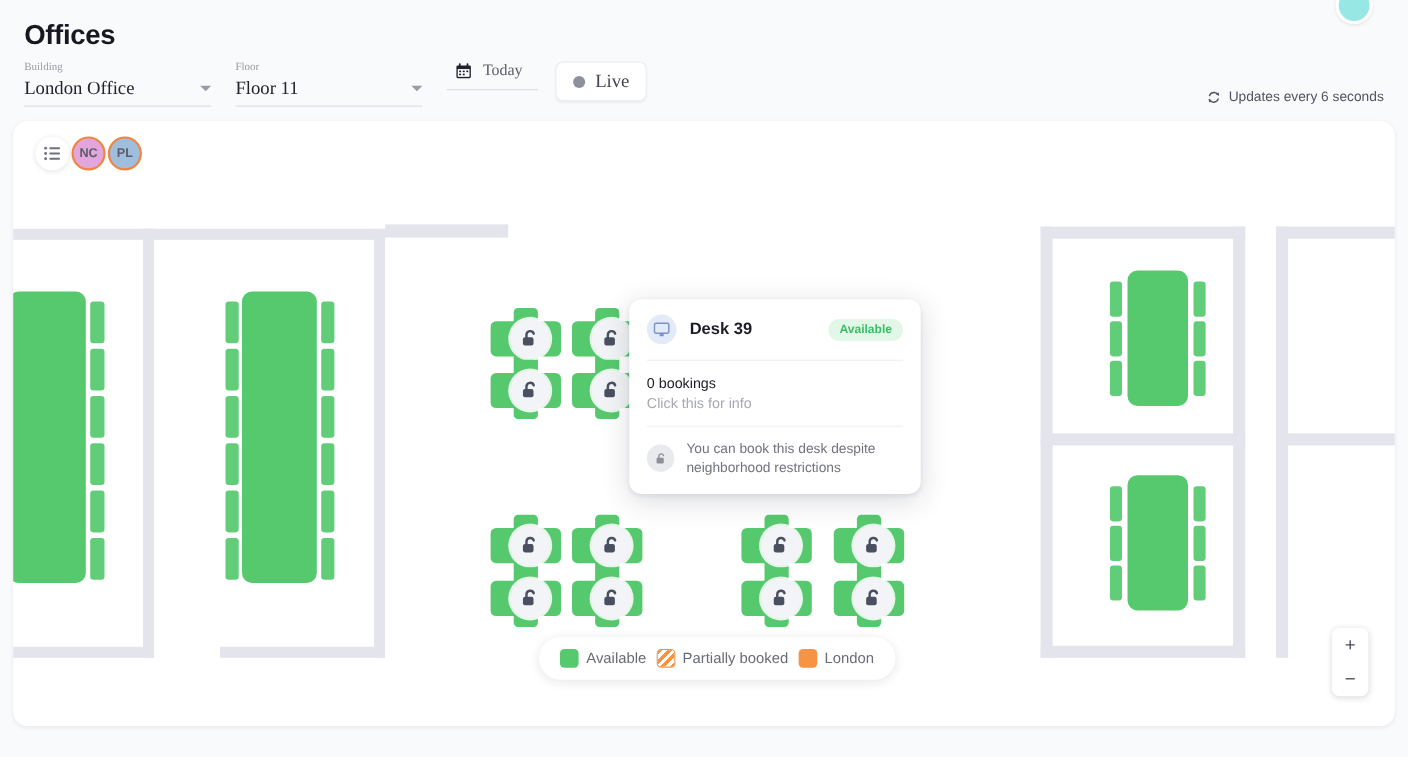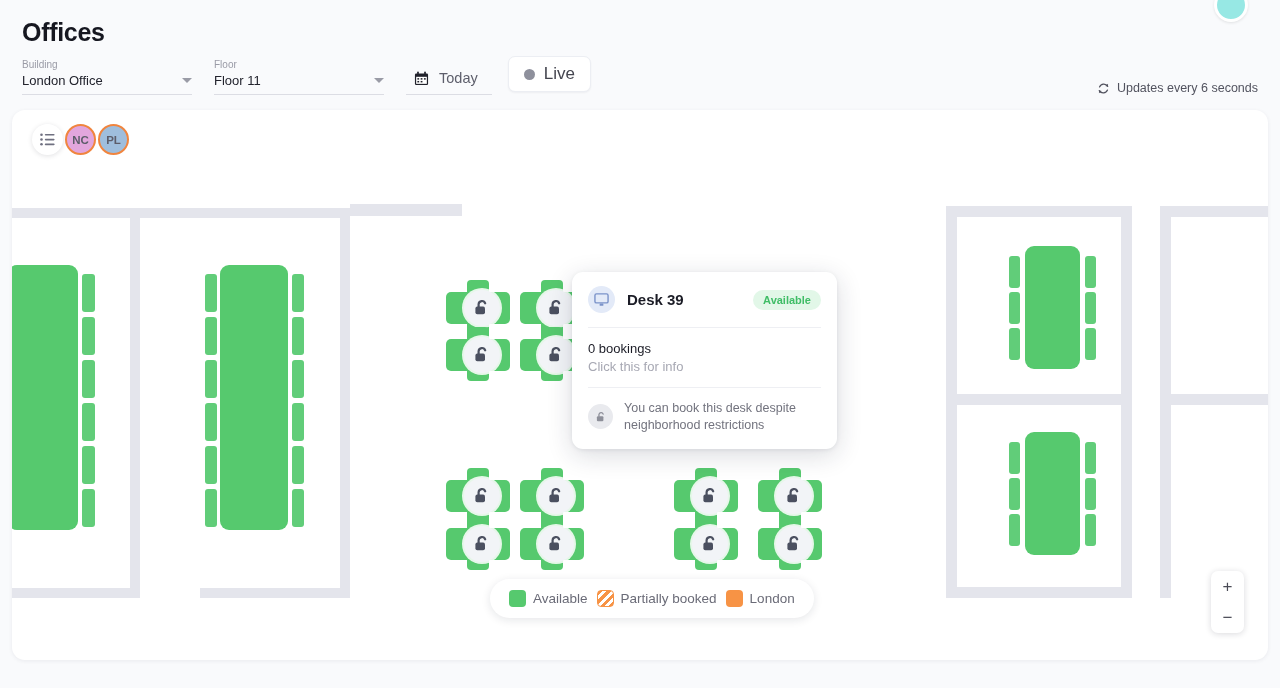--- a/index.html
+++ b/index.html
@@ -18,27 +18,27 @@
     background: #97e8e4; border: 3px solid #ffffff;
     box-shadow: 0 1px 3px rgba(0,0,0,0.10);
   }
 
   
   .page-title {
     position: absolute; left: 22px; top: 18px;
     font-size: 25px; font-weight: 700; color: #161720;
     letter-spacing: -0.3px;
   }
-  .toolbar { position: absolute; left: 22px; top: 56px; display: flex; align-items: flex-end; }
+  .toolbar { position: absolute; left: 22px; top: 56px; display: flex; align-items: flex-start; font-family: Liberation Serif, serif; }
 
   .field { position: relative; padding-bottom: 6px; margin-right: 22px; }
   .field-line { border-bottom: 1px solid #dcdde4; }
   .field-label { font-size: 10px; color: #9a9ba6; margin-bottom: 3px; }
   .field-row { display: flex; align-items: center; justify-content: space-between; }
-  .field-value { font-size: 13px; color: #22232d; }
+  .field-value { font-size: 17px; color: #22232d; }
   .caret {
     width: 0; height: 0; margin-left: 14px;
     border-left: 5px solid transparent; border-right: 5px solid transparent;
     border-top: 5px solid #9a9ba6;
   }
   .w-building { width: 170px; }
   .w-floor { width: 170px; }
 
   .date-btn {
     display: flex; align-items: center; gap: 10px;

